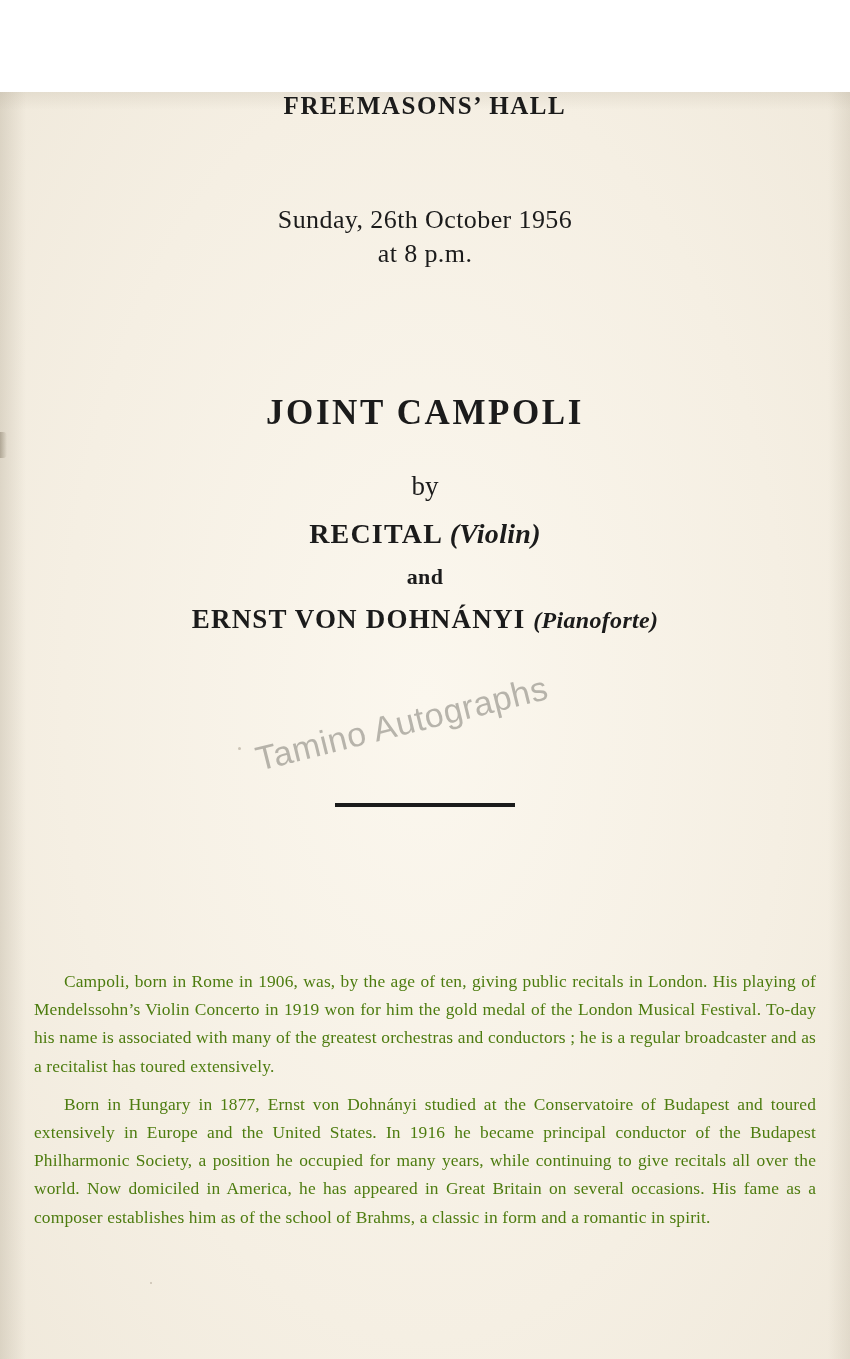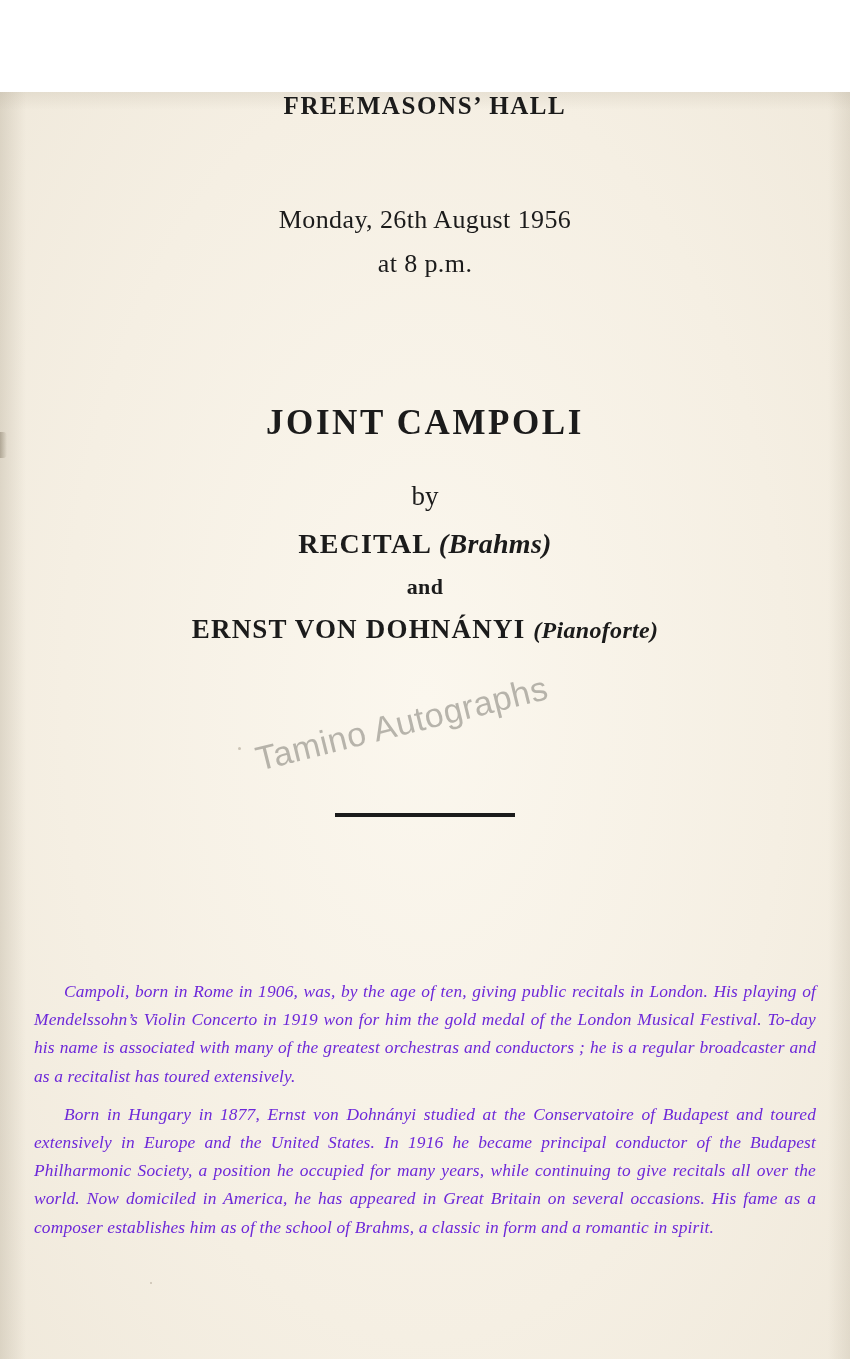--- a/index.html
+++ b/index.html
@@ -56,21 +56,21 @@
     font-weight: bold;
     letter-spacing: 1.6px;
     font-family: "Liberation Serif", serif;
   }
   .date {
     margin-top: 85px;
     font-size: 26px;
     letter-spacing: 0.4px;
   }
   .time {
-    margin-top: 14px;
+    margin-top: 4px;
     font-size: 26px;
     letter-spacing: 0.4px;
   }
   .recital-title {
     margin-top: 124px;
     font-size: 35px;
     font-weight: bold;
     letter-spacing: 2.6px;
   }
   .by {
@@ -113,27 +113,26 @@
     height: 4px;
     background: #1b1b1b;
   }
 
   .bios {
     margin-top: 160px;
     text-align: justify;
     padding: 0 4px;
   }
   .bio-para {
-    font-style: italic;
     font-size: 17.4px;
     line-height: 1.62;
     text-indent: 30px;
     margin: 0 0 10px 0;
     letter-spacing: 0.15px;
-    color: #6d28d9;
+    color: #4d7c0f;
   }
 
   .watermark {
     position: absolute;
     left: 252px;
     top: 612px;
     font-family: "Liberation Sans", sans-serif;
     font-size: 34px;
     color: rgba(120,118,112,0.52);
     transform: rotate(-14deg);
@@ -155,30 +154,30 @@
   <div class="paper-tone"></div>
   <div class="edge-notch"></div>
 
   <div class="speck" style="left:238px; top:655px; width:3px; height:3px;"></div>
   <div class="speck" style="left:150px; top:1190px; width:2px; height:2px;"></div>
 
   <div class="content">
 
     <div class="venue">FREEMASONS’ HALL</div>
 
-    <div class="date">Monday, 26th August 1956</div>
+    <div class="date">Sunday, 26th October 1956</div>
     <div class="time">at 8 p.m.</div>
 
     <div class="recital-title">JOINT CAMPOLI</div>
 
     <div class="by">by</div>
 
     <div class="performer">
       <span>RECITAL</span>
-      <span class="instr">(Brahms)</span>
+      <span class="instr">(Violin)</span>
     </div>
 
     <div class="and">and</div>
 
     <div class="performer second">
       <span>ERNST VON DOHNÁNYI</span>
       <span class="instr">(Pianoforte)</span>
     </div>
 
     <div class="rule-wrap">

